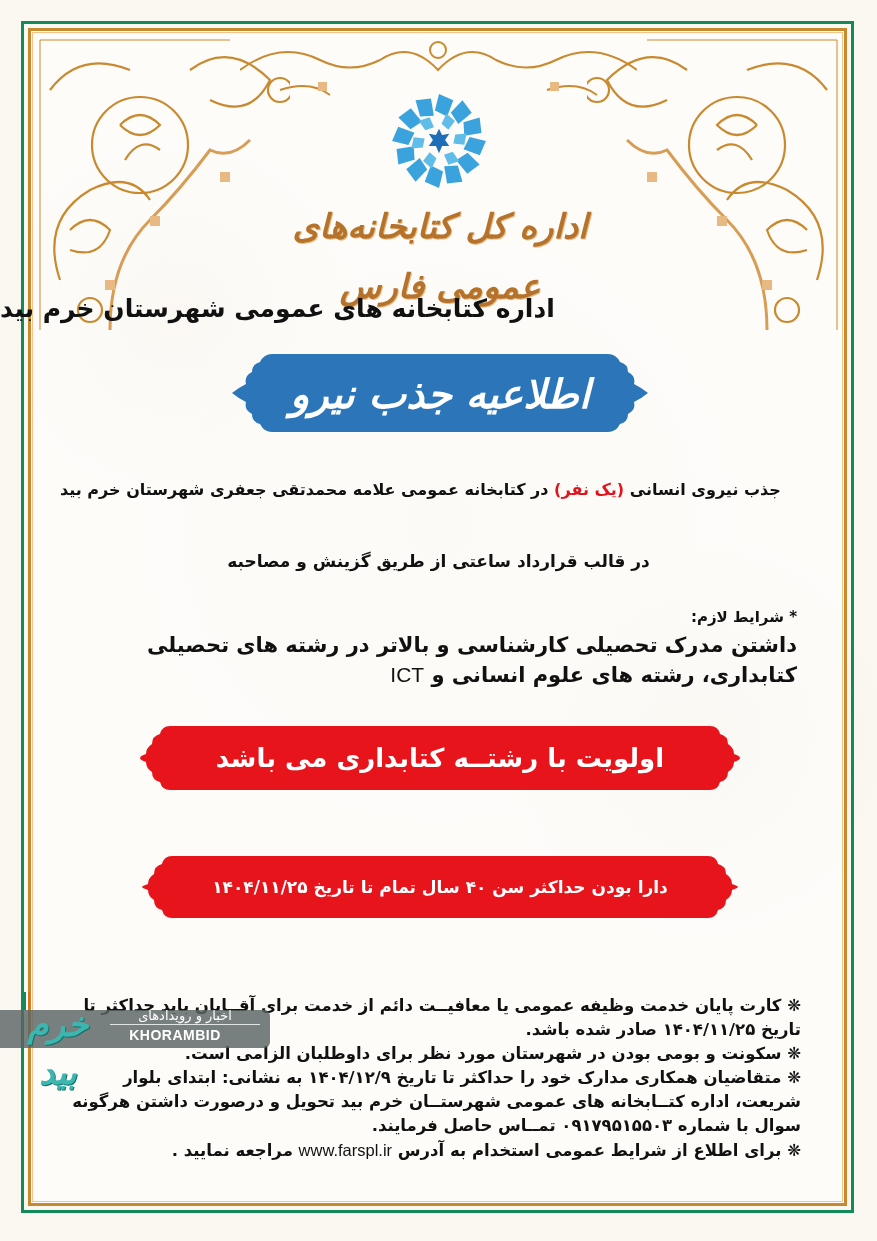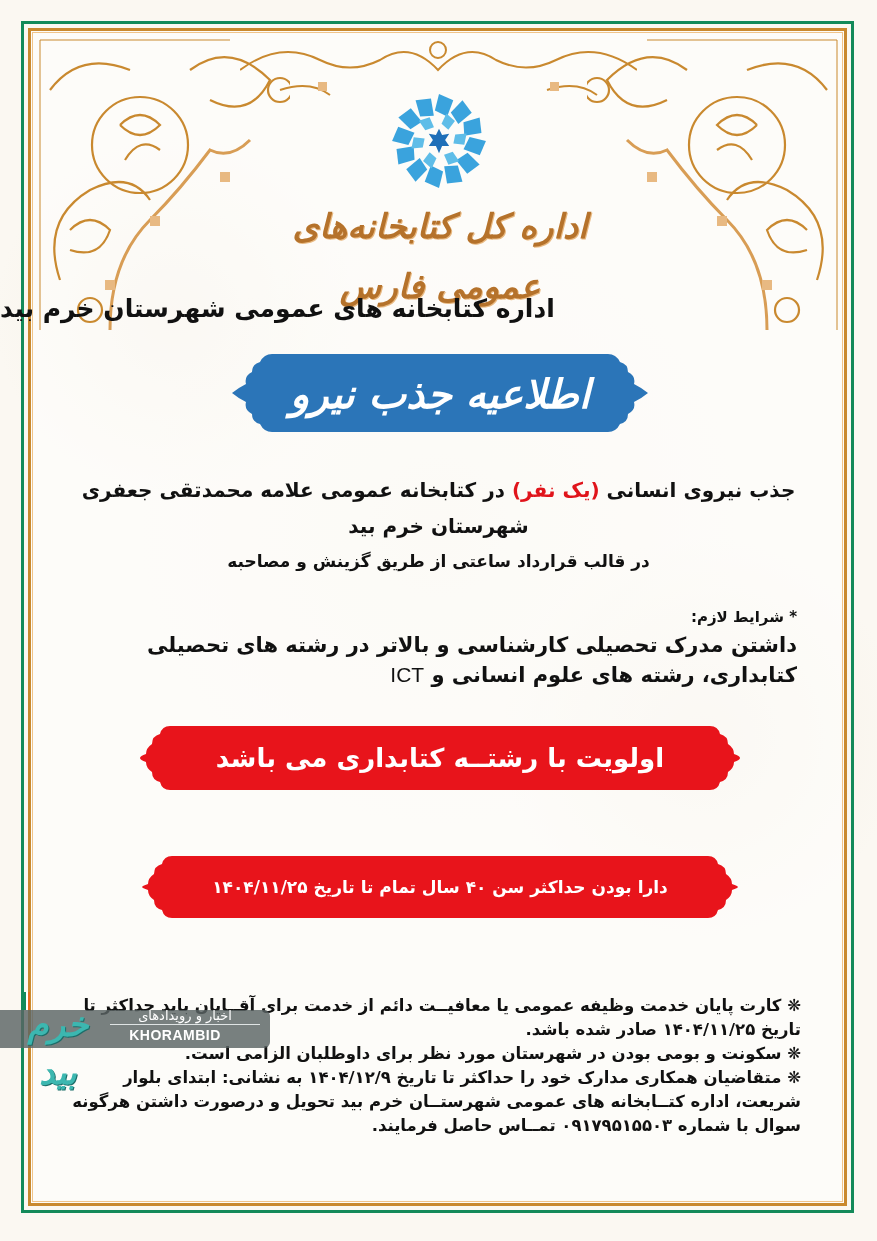--- a/index.html
+++ b/index.html
@@ -70,21 +70,21 @@
     }
     .blue-banner svg { position: absolute; inset: 0; width: 100%; height: 100%; }
     .blue-banner .label {
       position: absolute; inset: 0; display: flex; align-items: center; justify-content: center;
       color: #fff; font-family: "DejaVu Serif", "Liberation Serif", serif;
       font-style: italic; font-weight: bold; font-size: 40px;
     }
 
     .headline {
       position: absolute; left: 60px; top: 472px; width: 757px;
-      text-align: center; font-weight: bold; font-size: 20px; line-height: 36px;
+      text-align: left; font-weight: bold; font-size: 16px; line-height: 36px;
     }
     .headline .red { color: #e0141b; }
     .subline {
       position: absolute; left: 0; top: 548px; width: 877px;
       text-align: center; font-weight: bold; font-size: 17px; line-height: 26px;
     }
 
     .req-label {
       position: absolute; right: 80px; top: 606px;
       font-weight: bold; font-size: 15px; line-height: 22px;
@@ -258,20 +258,23 @@
     <svg viewBox="0 0 596 70" preserveAspectRatio="none">
       <path fill="#e8141b" d="M30 4 H566 q8 0 10 8 q8 2 8 10 q6 4 6 10 q6 2 6 3 q0 1 -6 3 q0 6 -6 10 q0 8 -8 10 q-2 8 -10 8 H30 q-8 0 -10 -8 q-8 -2 -8 -10 q-6 -4 -6 -10 q-6 -2 -6 -3 q0 -1 6 -3 q0 -6 6 -10 q0 -8 8 -10 q2 -8 10 -8 z"></path>
     </svg>
     <div class="label">دارا بودن حداکثر سن ۴۰ سال تمام تا تاریخ  ۱۴۰۴/۱۱/۲۵</div>
   </div>
 
   <div class="notes">
     <p>❋  کارت پایان خدمت وظیفه عمومی یا معافیــت دائم از خدمت برای آقــایان باید حداکثر تا تاریخ ۱۴۰۴/۱۱/۲۵ صادر شده باشد.</p>
     <p>❋ سکونت و بومی بودن در شهرستان مورد نظر برای داوطلبان الزامی است.</p>
     <p>❋ متقاضیان همکاری مدارک خود را حداکثر تا تاریخ ۱۴۰۴/۱۲/۹ به نشانی: ابتدای بلوار شریعت، اداره کتــابخانه های عمومی شهرستــان خرم بید تحویل و درصورت داشتن هرگونه سوال با شماره ۰۹۱۷۹۵۱۵۵۰۳ تمــاس حاصل فرمایند.</p>
+    <p>
+      <span>❋ برای اطلاع از شرایط عمومی استخدام به آدرس </span><span class="latin">www.farspl.ir</span><span> مراجعه نمایید .</span>
+    </p>
   </div>
 
   <div class="watermark">
     <div class="wm-bar"></div>
     <div class="wm-flag"></div>
     <div class="wm-logo">خرم بید</div>
     <div class="wm-fa">اخبار و رویدادهای</div>
     <div class="wm-line"></div>
     <div class="wm-en">KHORAMBID</div>
   </div>

